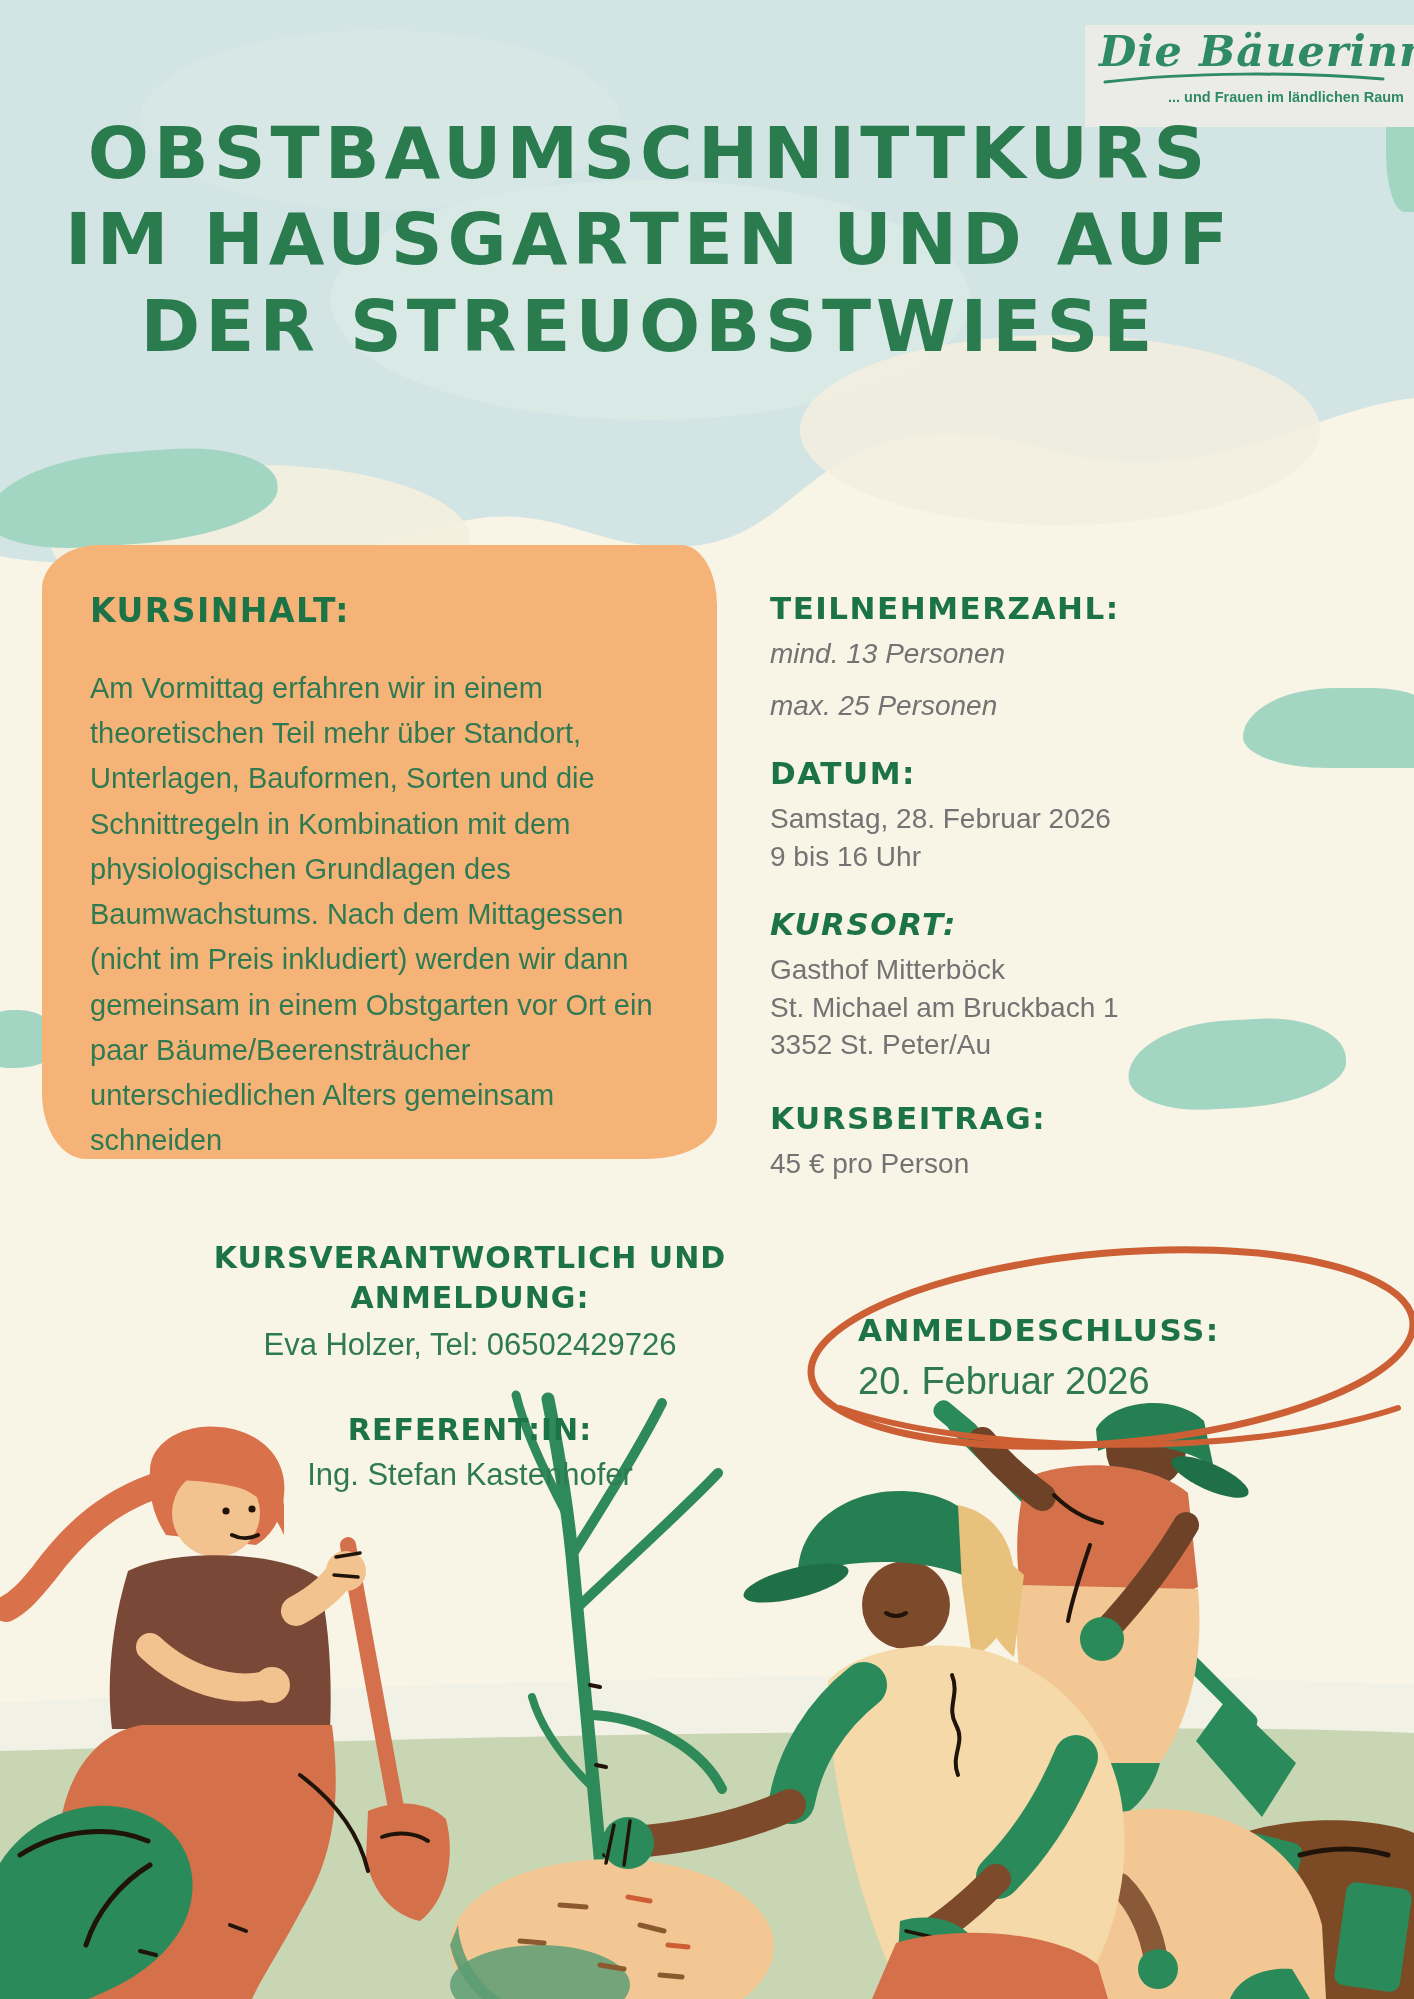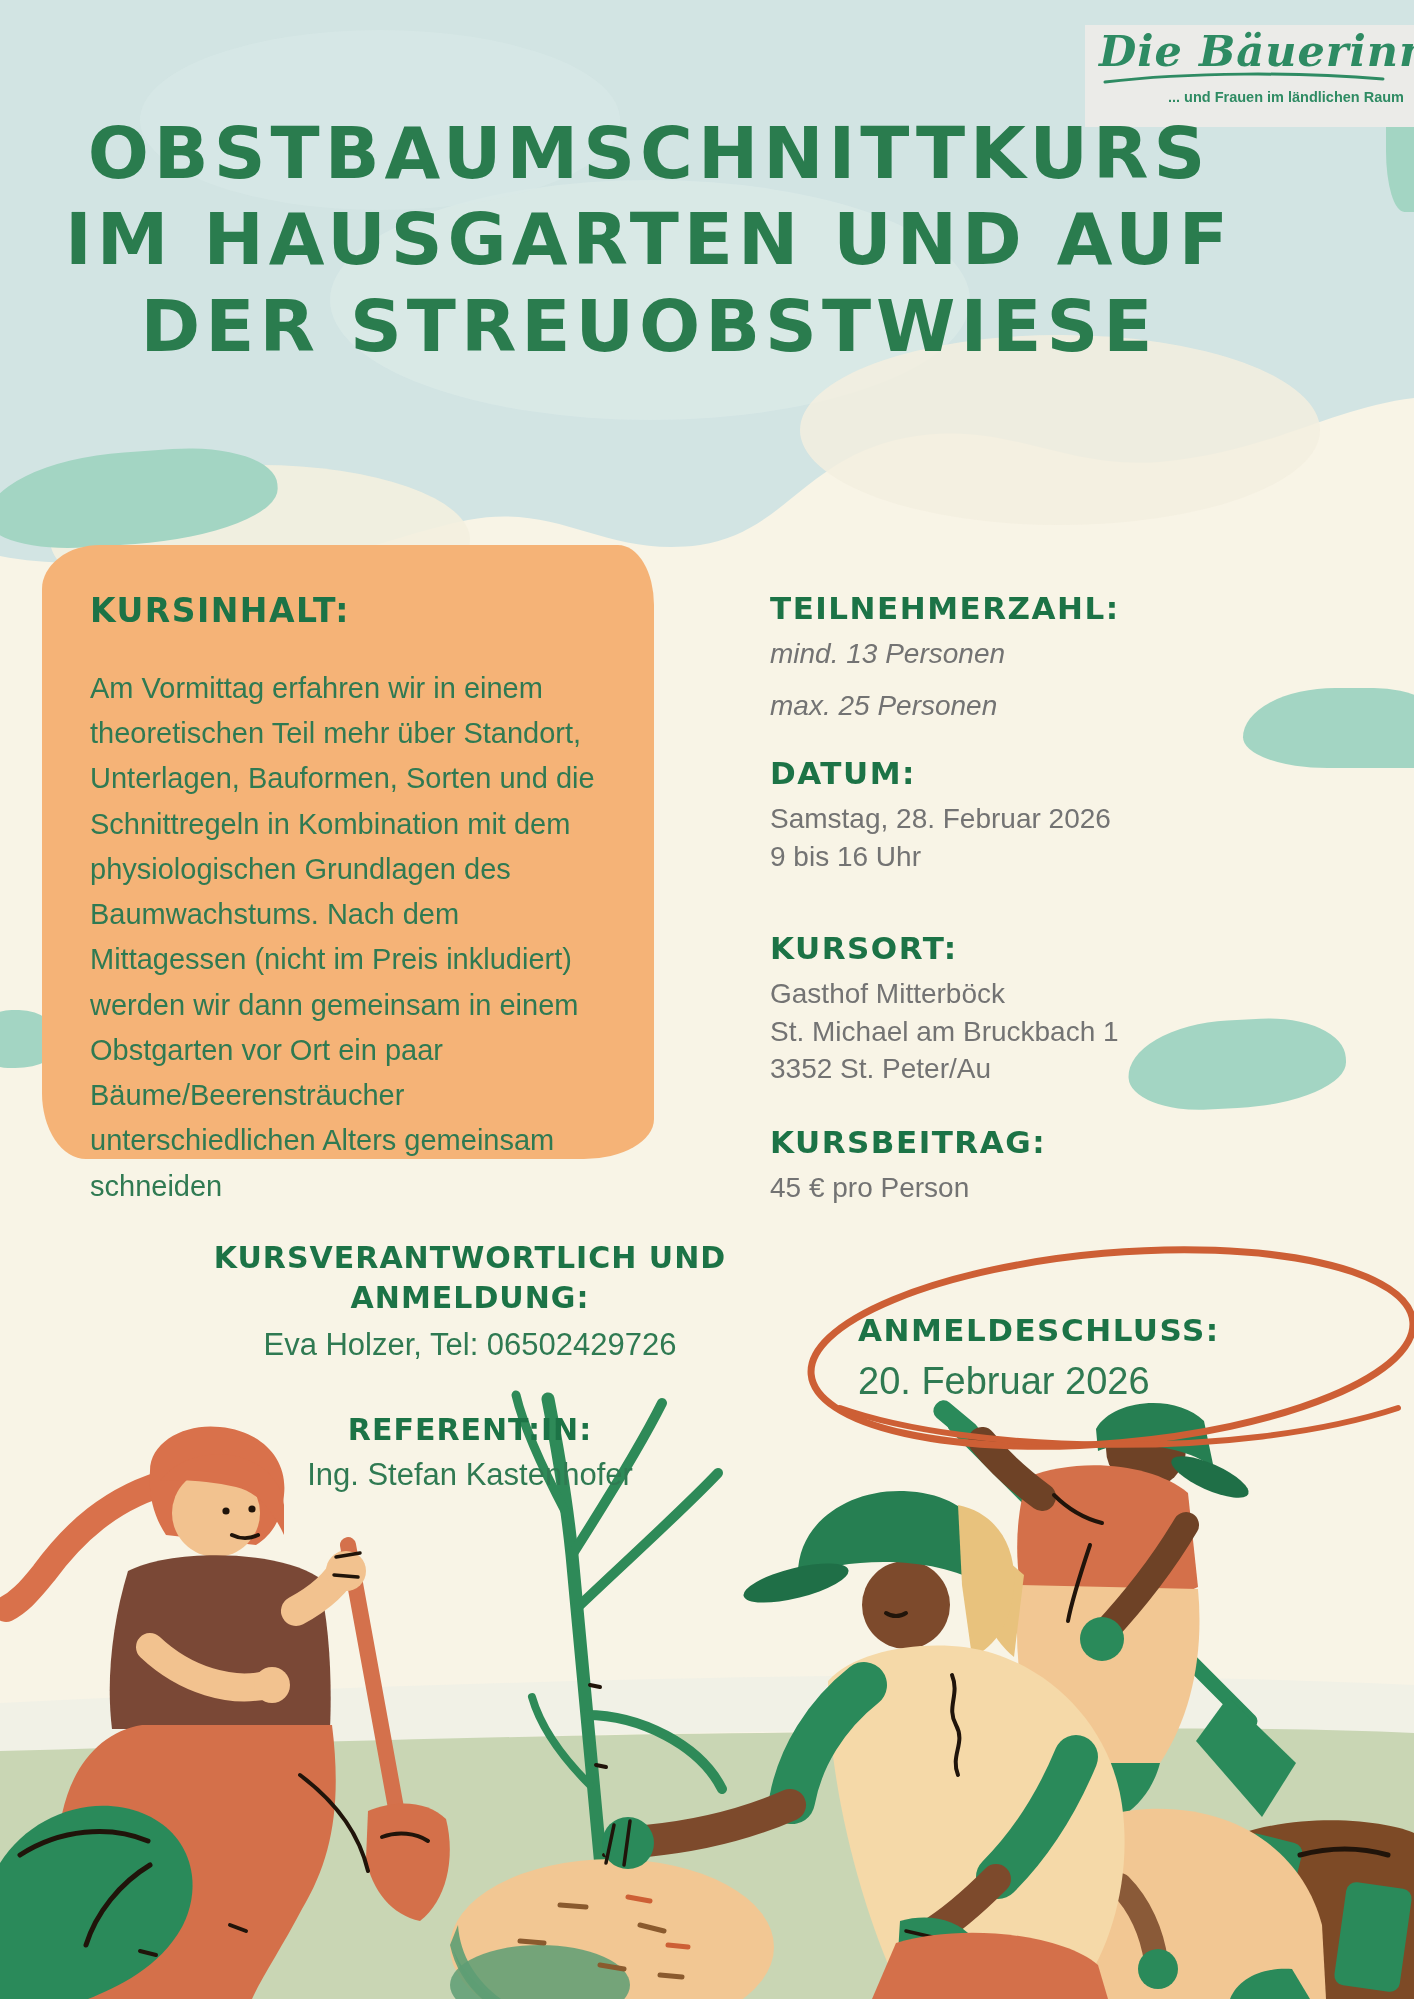--- a/index.html
+++ b/index.html
@@ -31,33 +31,33 @@
 
   
   .title{left:0;top:110px;width:1298px;text-align:center;z-index:3;
     font-family:"DejaVu Sans",sans-serif;font-weight:bold;color:#2a7c4e;
     font-size:72px;letter-spacing:5px;line-height:1.2;}
 
   
   .marker{font-family:"DejaVu Sans",sans-serif;font-weight:bold;color:#1c7346;letter-spacing:1.5px;}
 
   
-  .course-box{left:42px;top:545px;width:612px;height:614px;background:#f5b377;z-index:2;
+  .course-box{left:42px;top:545px;width:675px;height:614px;background:#f5b377;z-index:2;
     border-radius:58px 36px 70px 44px / 44px 60px 40px 66px;
     padding:46px 44px 0 48px;box-sizing:border-box;}
   .course-box .marker{font-size:33px;}
   .course-body{margin-top:36px;font-size:29px;line-height:1.56;color:#2f7a52;}
 
   
   .info-col{left:770px;top:590px;width:620px;z-index:3;}
   .info-col .marker{font-size:31px;line-height:1.2;}
   .info-line{font-size:28px;line-height:1.35;color:#737373;}
   .it{font-style:italic;}
   .mt8{margin-top:8px;}  .mt14{margin-top:14px;}
-  .mt30{margin-top:30px;} .mt34{margin-top:54px;} .mt36{margin-top:36px;}
+  .mt30{margin-top:30px;} .mt34{margin-top:30px;font-style:italic;} .mt36{margin-top:36px;}
 
   
   .center-block{left:60px;width:820px;text-align:center;z-index:3;}
   .organizer{top:1238px;}
   .organizer .marker{font-size:30px;line-height:1.32;letter-spacing:1px;}
   .contact-line{font-size:31px;margin-top:10px;color:#2f7a52;}
   .referent{top:1412px;}
   .referent .marker{font-size:30px;letter-spacing:1px;}
   .referent-name{font-size:31px;margin-top:10px;color:#2f7a52;}
 

